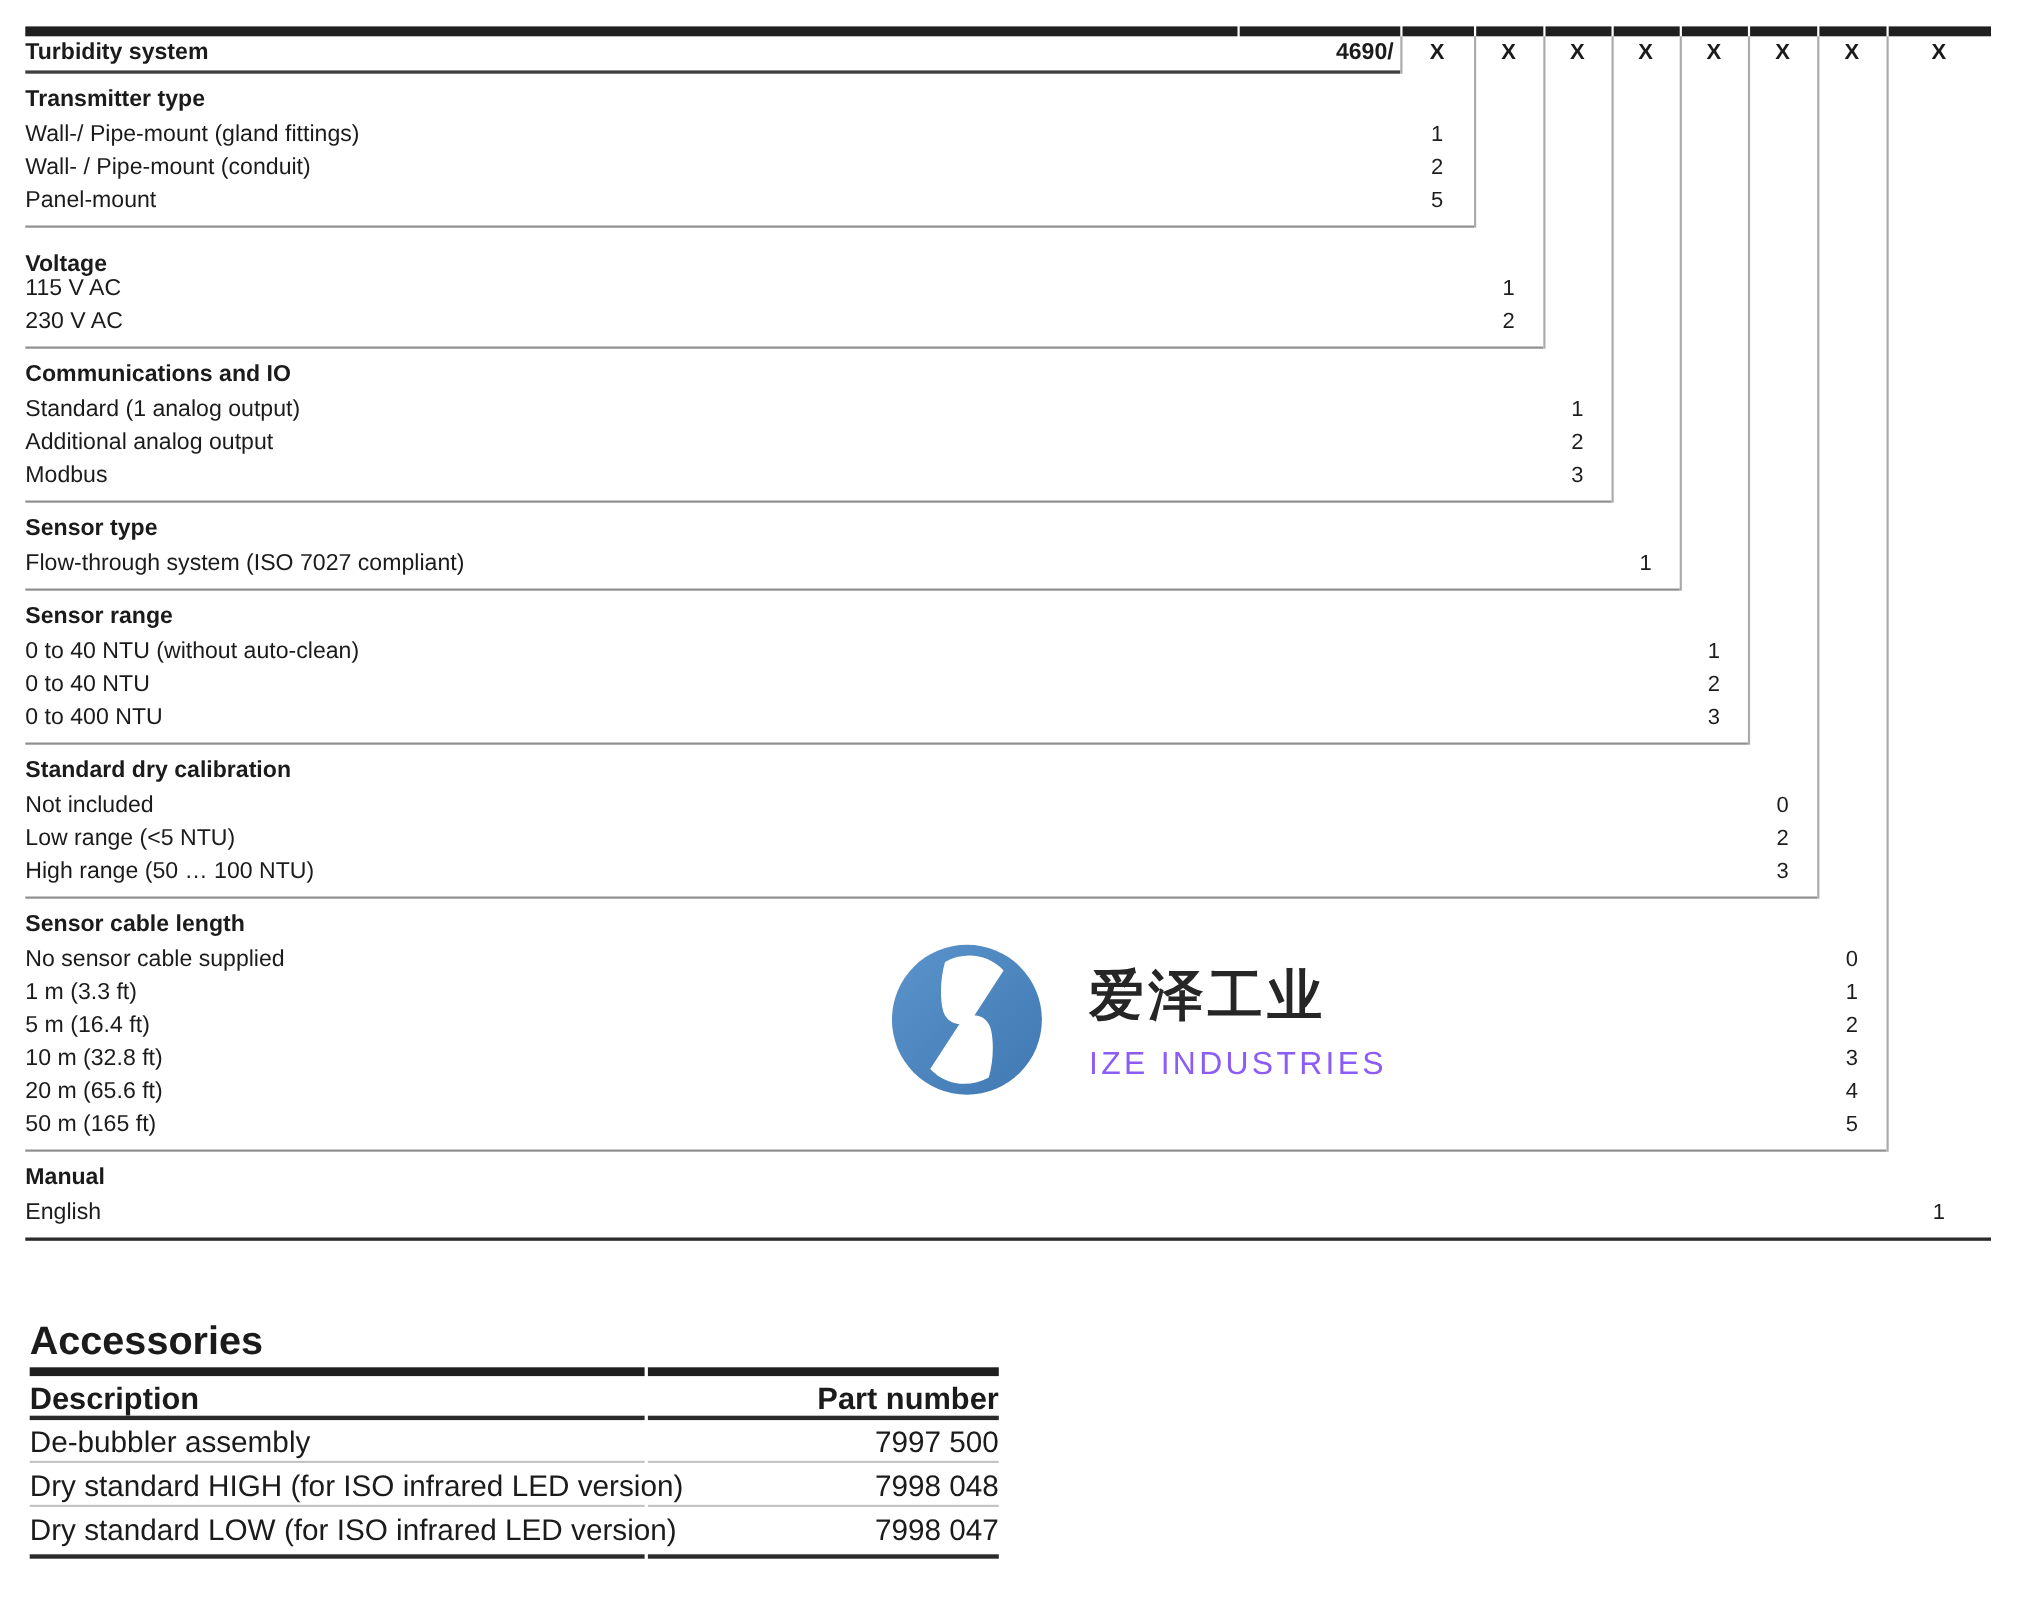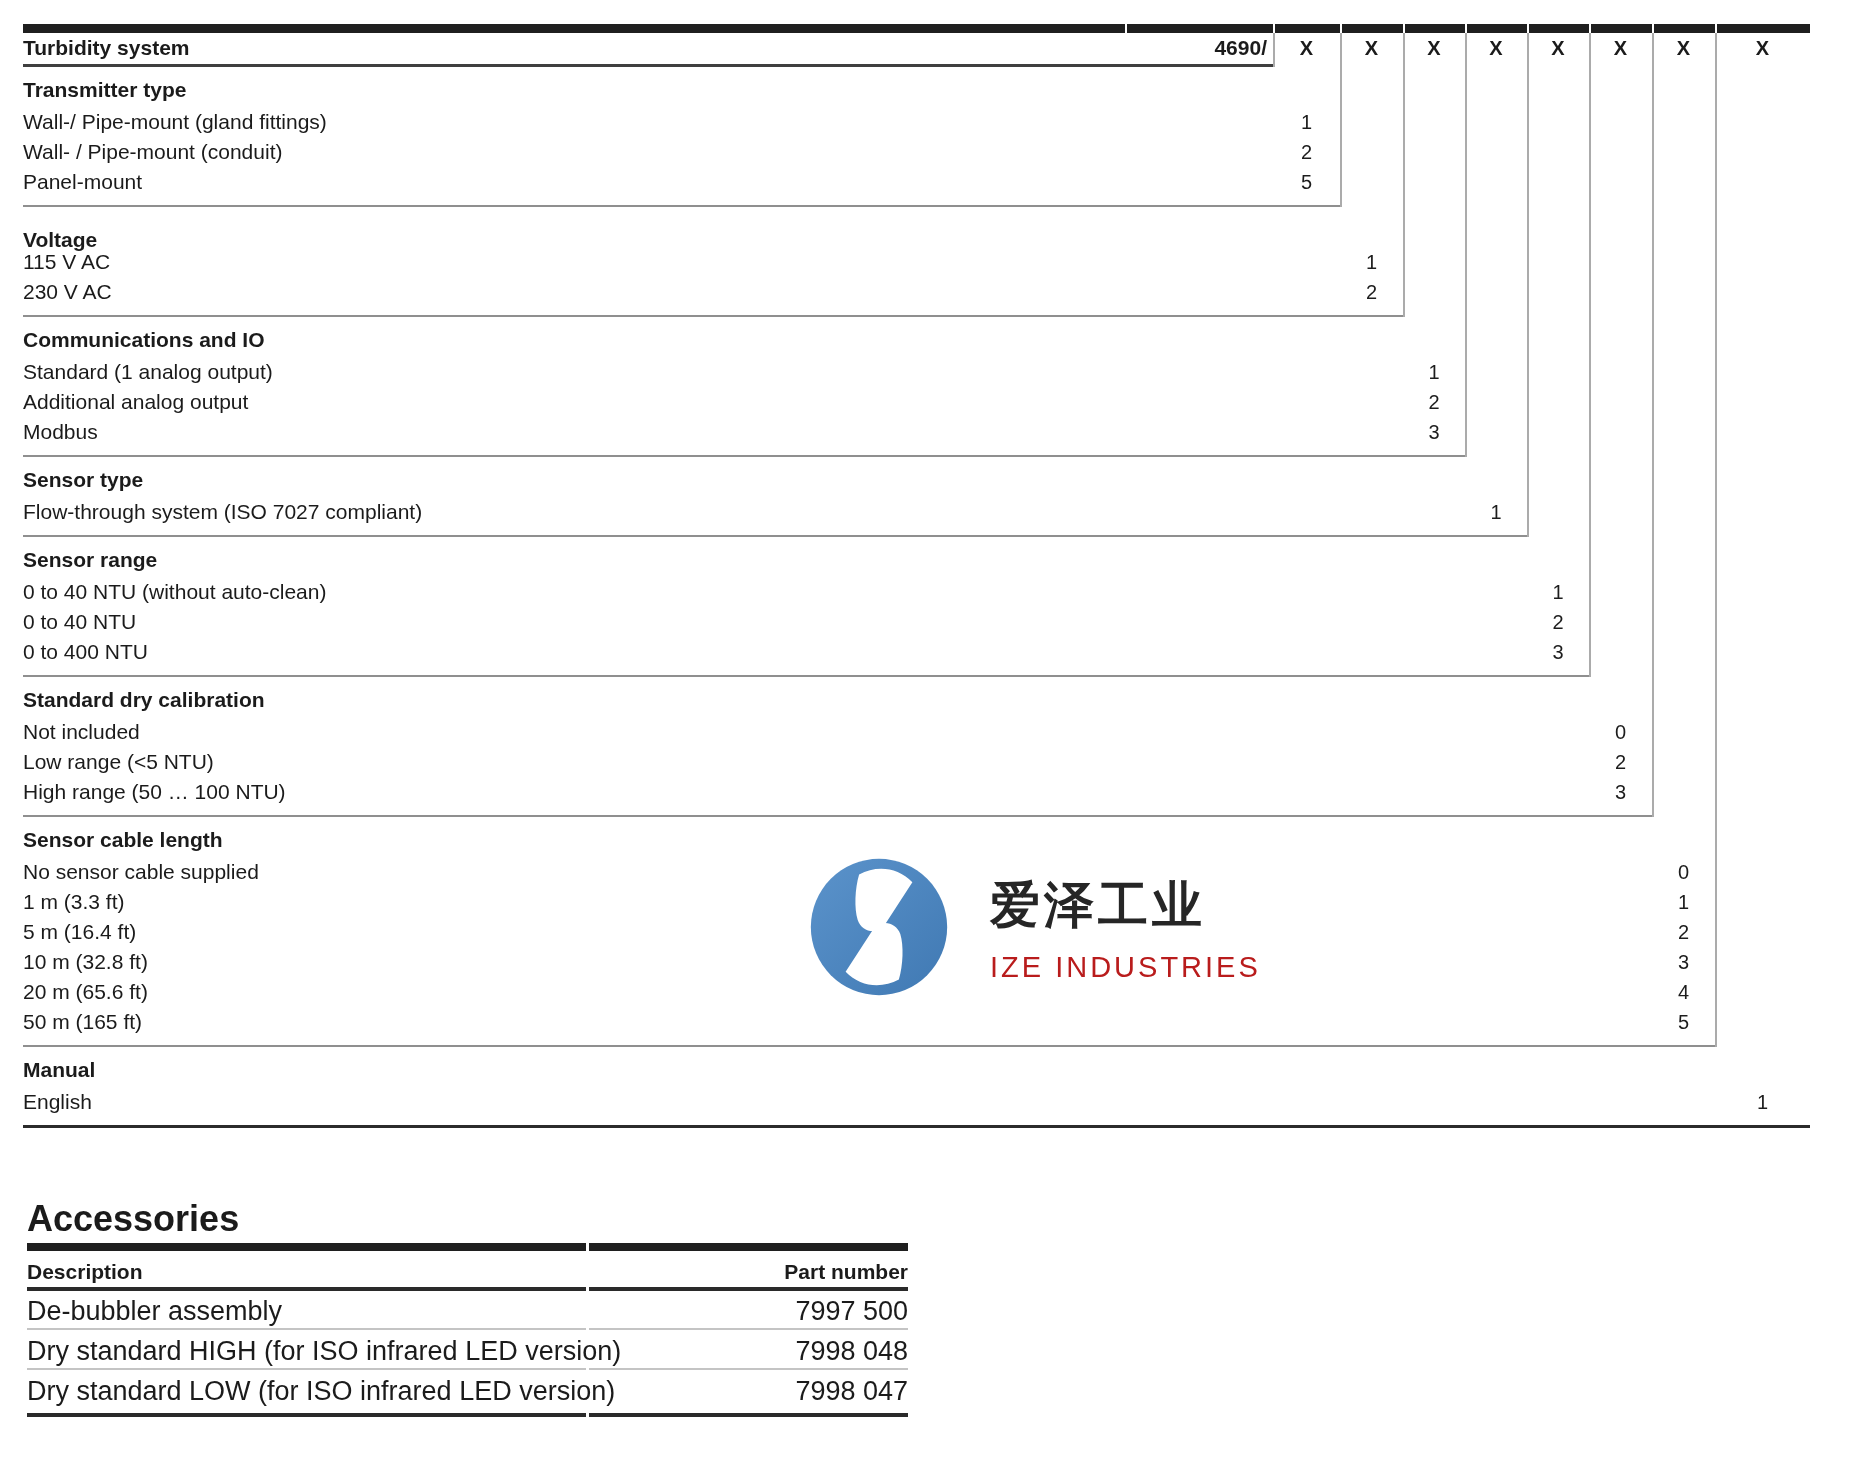--- a/index.html
+++ b/index.html
@@ -16,28 +16,28 @@
   .prefix{font-size:21px;font-weight:bold;line-height:28px;text-align:right;}
   .xhead{font-size:20px;font-weight:bold;line-height:28px;text-align:center;width:44px;}
   .sec-title{font-size:21px;font-weight:bold;line-height:30px;white-space:nowrap;}
   .opt-label{font-size:21px;line-height:30px;white-space:nowrap;}
   .opt-code{font-size:20px;line-height:30px;text-align:center;width:44px;color:#1d1d1d;}
   
   #watermark{display:flex;align-items:flex-start;}
   #wm-text{margin-left:40px;padding-top:16px;}
   #wm-cn{font-size:50px;font-weight:700;letter-spacing:4px;color:#262626;
          font-family:"Liberation Sans", sans-serif;white-space:nowrap;}
-  #wm-en{font-size:29px;color:#b91c1c;letter-spacing:3px;margin-top:12px;white-space:nowrap;}
+  #wm-en{font-size:29px;color:#8b5cf6;letter-spacing:3px;margin-top:12px;white-space:nowrap;}
   
   .acc-heading{font-size:36px;font-weight:bold;line-height:32px;}
   .acc-bar{background:#1f1f1f;height:8px;}
   .acc-hrule{background:#2a2a2a;height:4px;}
   .acc-thin{background:#c4c4c4;height:2px;}
   .acc-cell{font-size:27px;line-height:34px;white-space:nowrap;}
-  .acc-head-cell{font-size:21px;font-weight:bold;line-height:28px;white-space:nowrap;}
+  .acc-head-cell{font-size:28px;font-weight:bold;line-height:28px;white-space:nowrap;}
   .right{text-align:right;}
 </style>
 </head>
 <body>
 
 <div id="page">
 
   <div class="abs hdr-title" style="left:23px;top:34px;">Turbidity system</div>
   <div class="abs prefix" style="left:1127px;top:34px;width:140px;">4690/</div>
 

